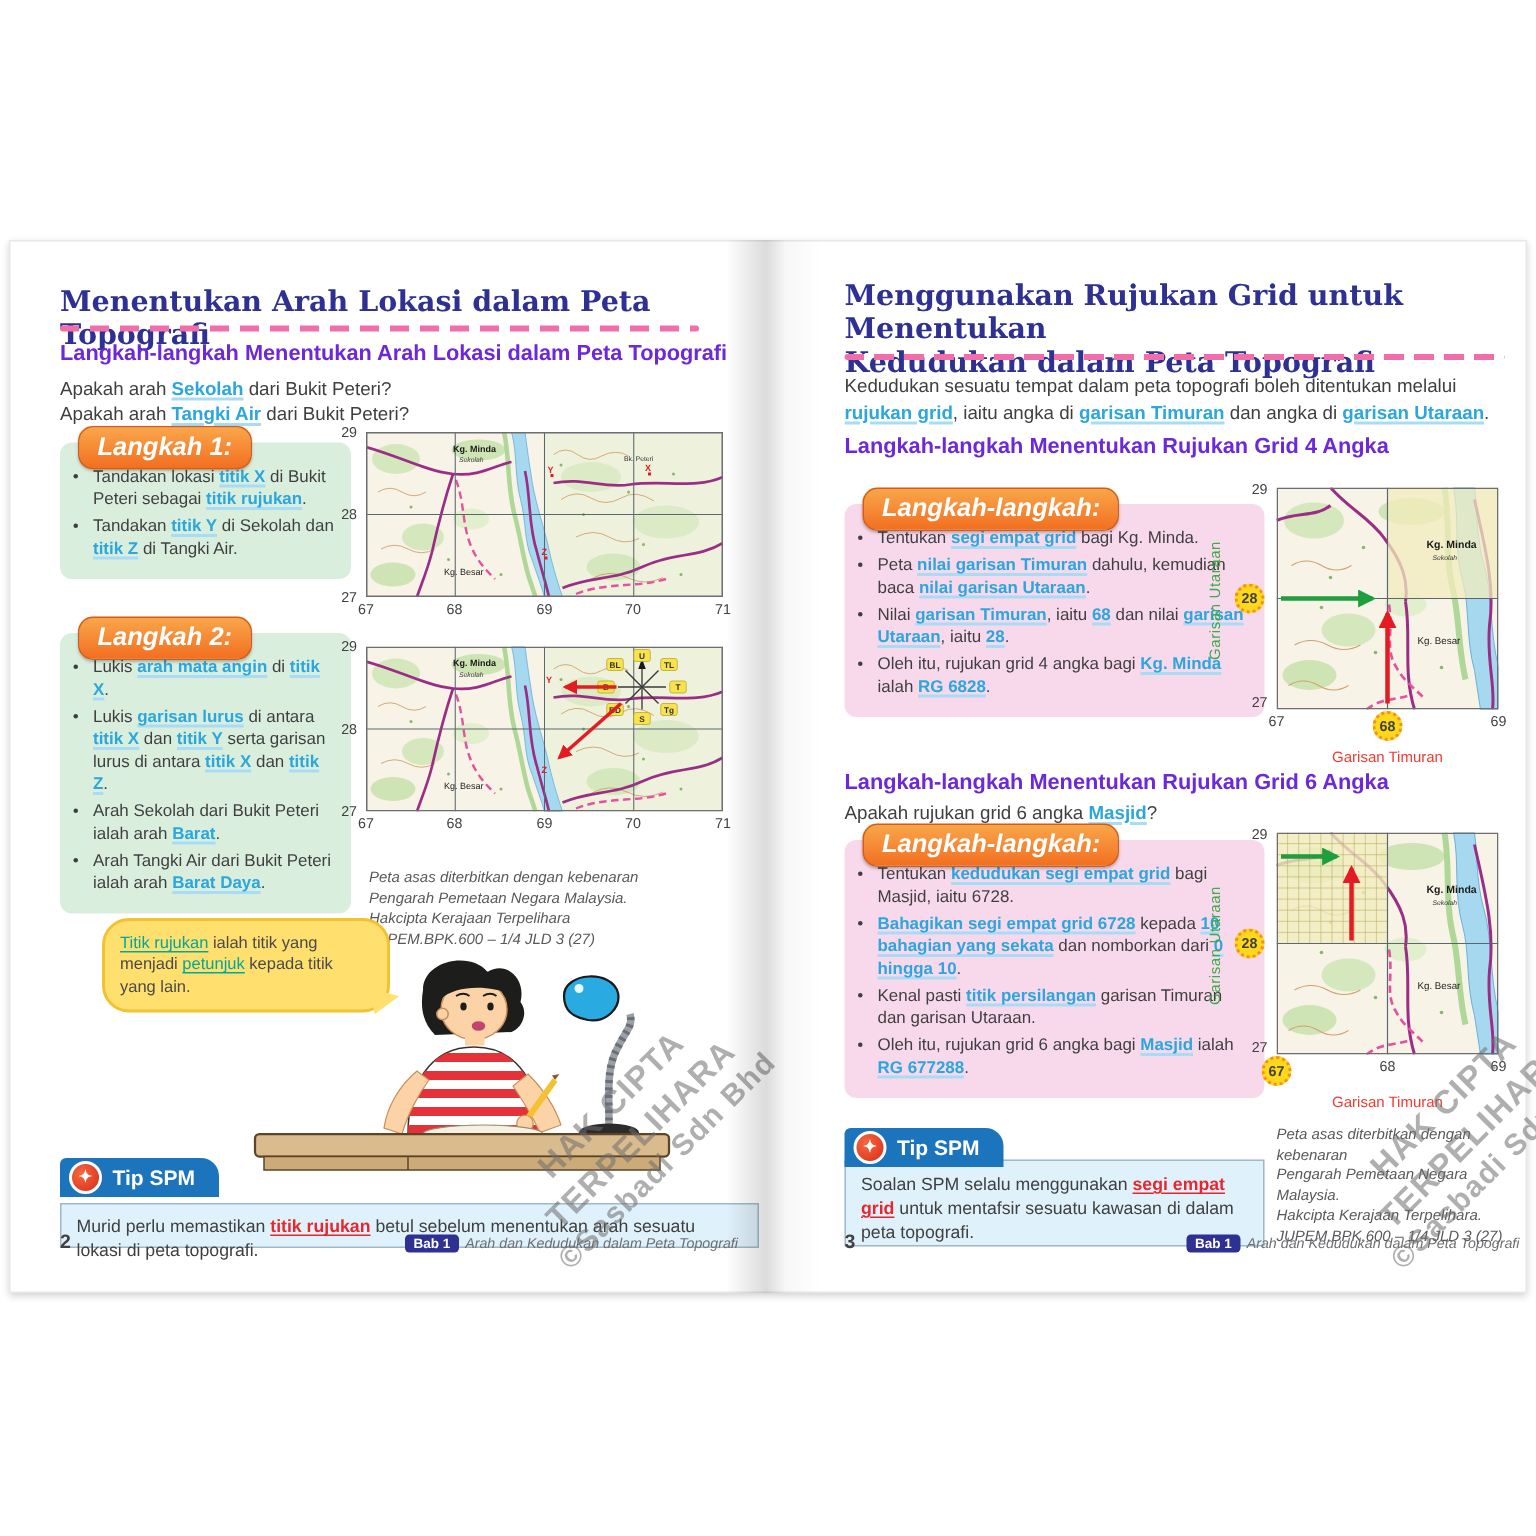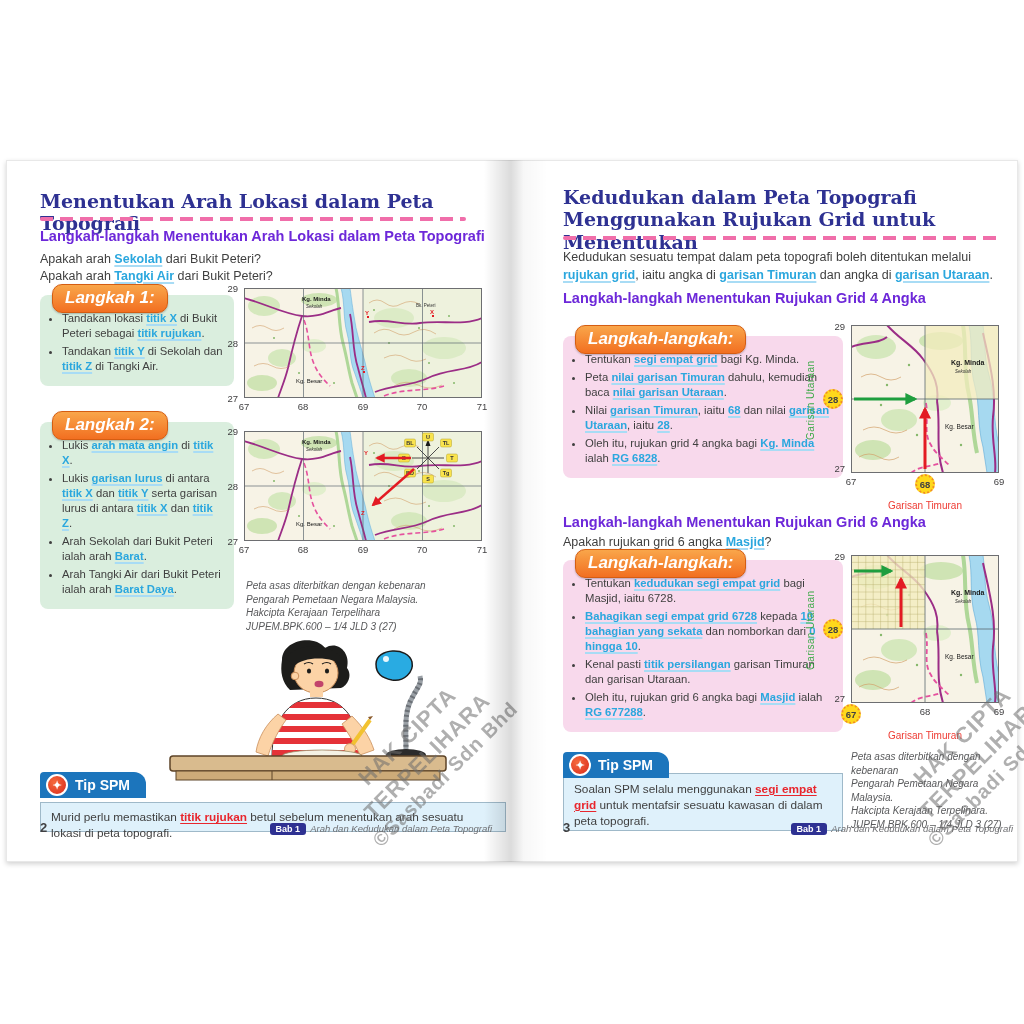--- a/index.html
+++ b/index.html
@@ -272,20 +272,21 @@
     <span class="tick xtick" style="left:404px;top:384px">70</span>
     <span class="tick xtick" style="left:464px;top:384px">71</span>
 
     <div class="caption" style="left:240px;top:419px;width:230px">
       <span>Peta asas diterbitkan dengan kebenaran</span>
         <span>Pengarah Pemetaan Negara Malaysia.</span>
       <span>Hakcipta Kerajaan Terpelihara</span>
         <span>JUPEM.BPK.600 – 1/4 JLD 3 (27)</span>
     </div>
 
+    <div class="bubble" style="left:62px;top:452px;width:168px"><span class="seg-t">Titik rujukan</span><span> ialah titik yang menjadi </span><span class="seg-t">petunjuk</span><span> kepada titik yang lain.</span></div>
 
     <svg style="position:absolute;left:148px;top:468px" width="310" height="170" viewBox="0 0 310 170">
 
       <g>
         <path d="M252,124 C252,100 250,84 258,70 C264,58 268,56 266,48" fill="none" stroke="#9aa0a6" stroke-width="5"></path>
         <path d="M252,124 C252,100 250,84 258,70 C264,58 268,56 266,48" fill="none" stroke="#6b7076" stroke-width="5" stroke-dasharray="2,3"></path>
         <ellipse cx="252" cy="127" rx="20" ry="6" fill="#2b2b2b"></ellipse>
         <path d="M222,36 C222,20 254,18 258,34 C260,44 250,54 238,52 C228,50 222,46 222,36 Z" fill="#29abe2" stroke="#1b1b1b" stroke-width="1.5"></path>
         <circle cx="232" cy="31" r="3" fill="#ffffff" opacity=".9"></circle>
       </g>
@@ -337,22 +338,22 @@
       <span class="bab-pill">Bab 1</span><span>Arah dan Kedudukan dalam Peta Topografi</span>
     </div>
     <div class="wm" style="left:280px;top:555px">
       <span>HAK CIPTA TERPELIHARA</span>
       <span class="wm2">©Sasbadi Sdn Bhd</span>
     </div>
   </div>
 
   <div class="page page-right">
     <div class="title" style="left:12px;top:26px;width:450px">
+      <div>Menggunakan Rujukan Grid untuk Menentukan</div>
       <div>Kedudukan dalam Peta Topografi</div>
-      <div>Menggunakan Rujukan Grid untuk Menentukan</div>
     </div>
     <div class="dashes" style="left:12px;top:76px;width:440px"></div>
     <div class="bodytext" style="left:12px;top:89px;width:446px"><span>Kedudukan sesuatu tempat dalam peta topografi boleh ditentukan melalui </span><span class="seg-b">rujukan grid</span><span>, iaitu angka di </span><span class="seg-b">garisan Timuran</span><span> dan angka di </span><span class="seg-b">garisan Utaraan</span><span>.</span></div>
 
     <div class="redhead" style="left:12px;top:130px;width:450px">Langkah-langkah Menentukan Rujukan Grid 4 Angka</div>
 
     <div class="stepbox pinkbox" style="left:12px;top:176px;width:262px">
       <span class="badge">Langkah-langkah:</span>
       <ul class="steps">
         <li><span>Tentukan </span><span class="seg-b">segi empat grid</span><span> bagi Kg. Minda.</span></li>

